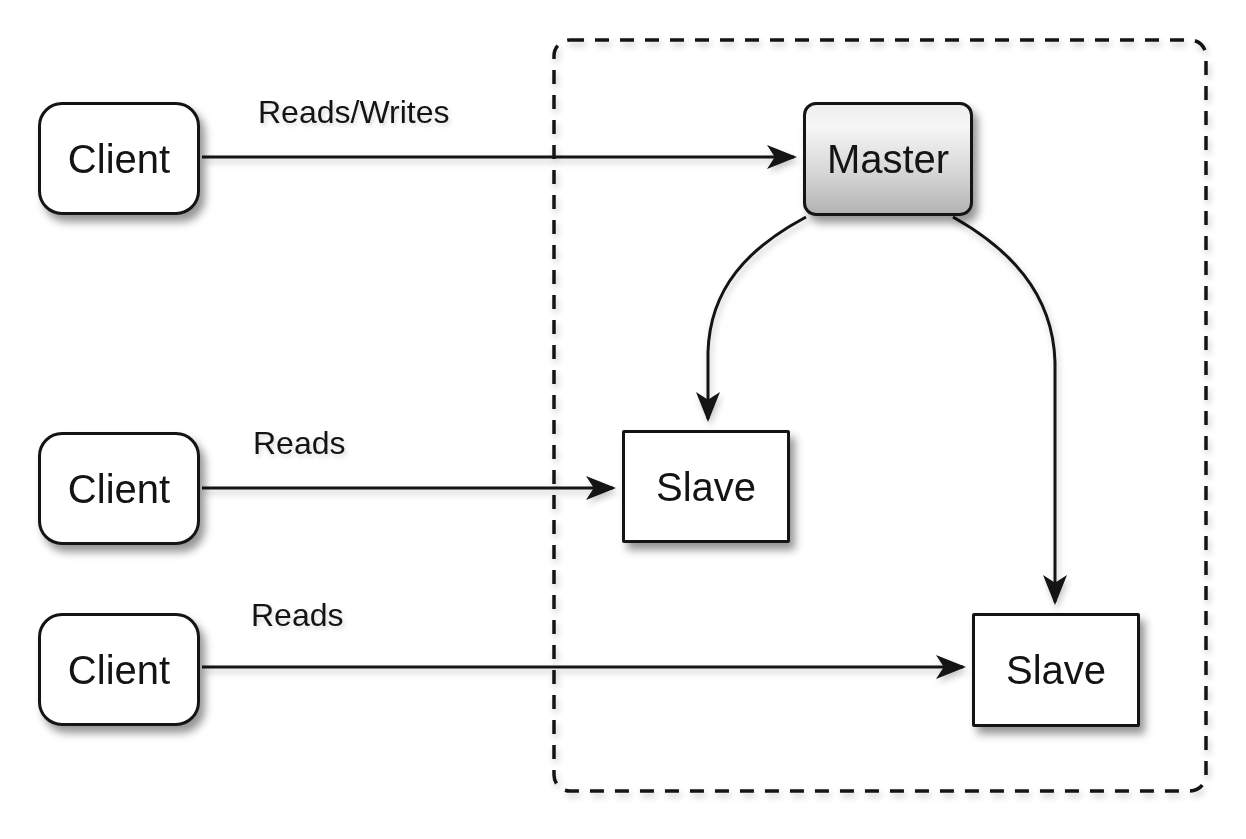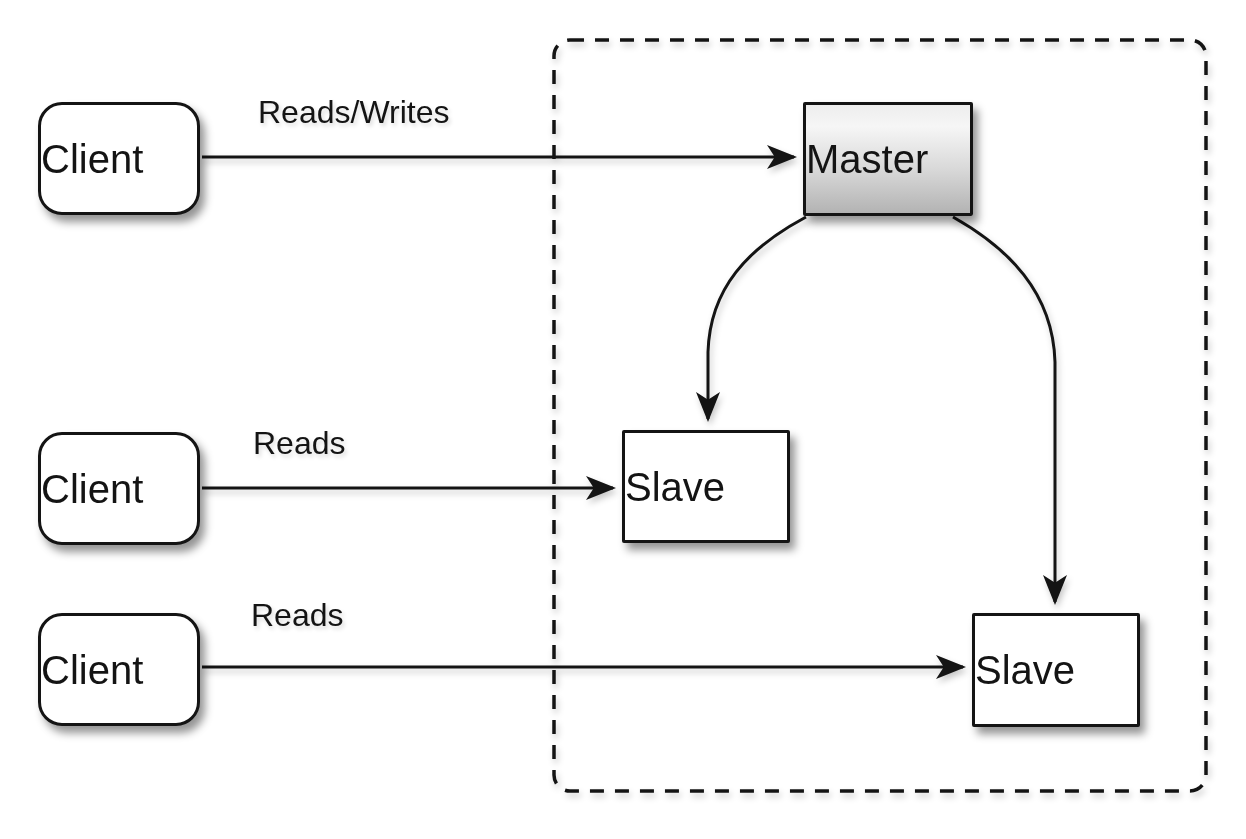--- a/index.html
+++ b/index.html
@@ -24,40 +24,40 @@
     filter: drop-shadow(2px 4px 3px rgba(0,0,0,0.22));
   }
   .node {
     position: absolute;
     box-sizing: border-box;
     border: 3px solid #141414;
     background: #ffffff;
     color: #141414;
     display: flex;
     align-items: center;
-    justify-content: flex-start;
+    justify-content: center;
     font-size: 40px;
     line-height: 1;
     box-shadow: 5px 7px 9px rgba(0,0,0,0.42);
   }
   .client {
     left: 38px;
     width: 162px;
     height: 113px;
     border-radius: 24px;
   }
   .client1 { top: 102px; }
   .client2 { top: 432px; }
   .client3 { top: 613px; }
   .master {
     left: 803px;
     top: 102px;
     width: 170px;
     height: 114px;
-    border-radius: 2px;
+    border-radius: 13px;
     background: linear-gradient(180deg, #ededed 0%, #f6f6f6 20%, #d8d8d8 60%, #b3b3b3 100%);
   }
   .slave1 {
     left: 622px;
     top: 430px;
     width: 168px;
     height: 113px;
     border-radius: 2px;
   }
   .slave2 {

